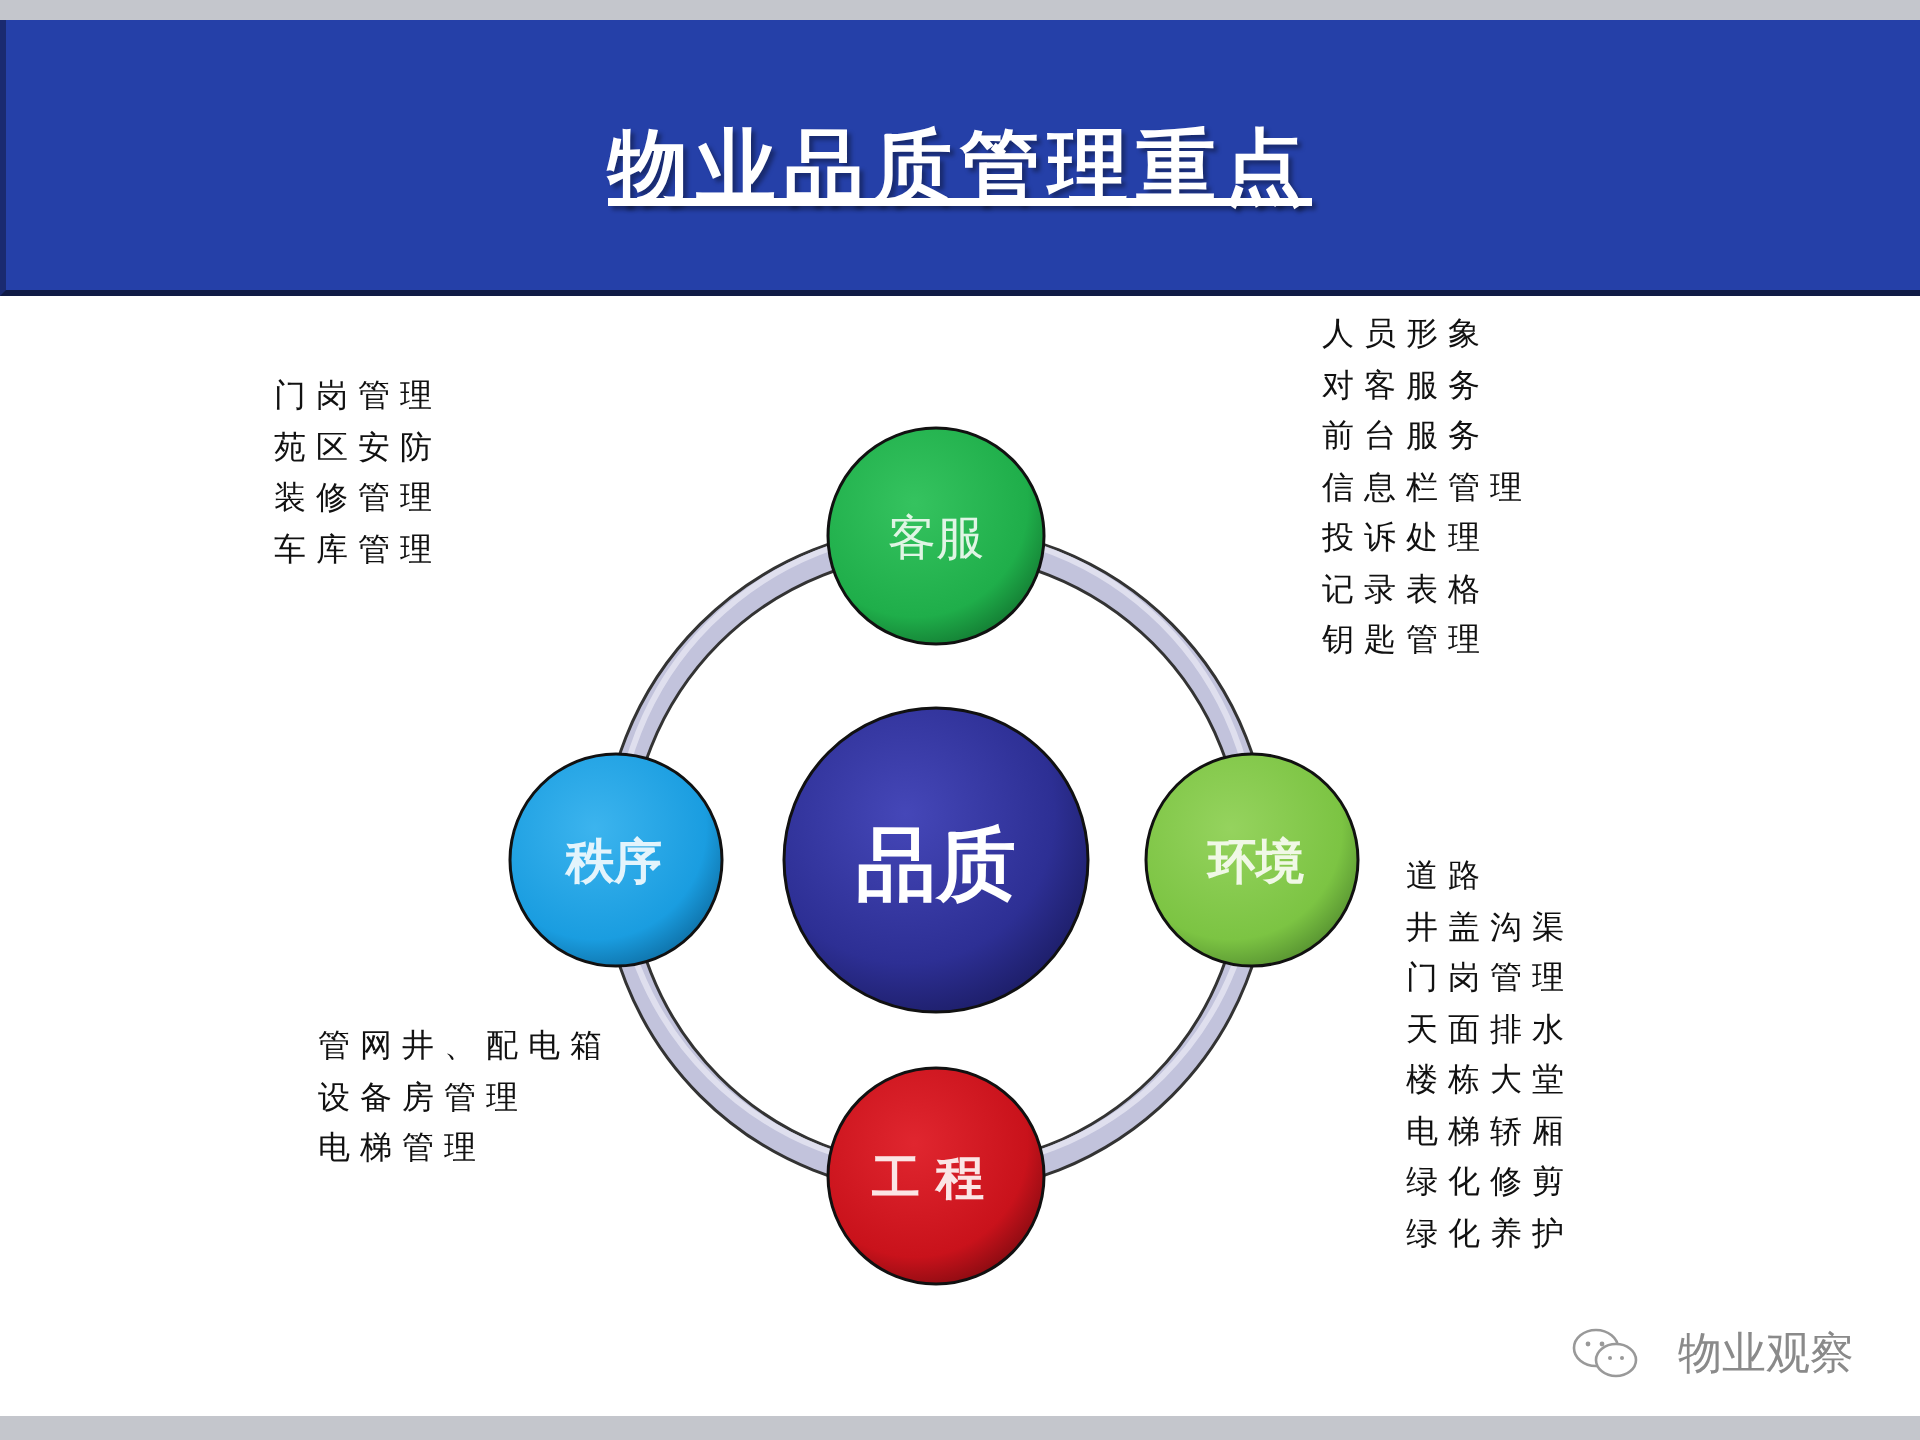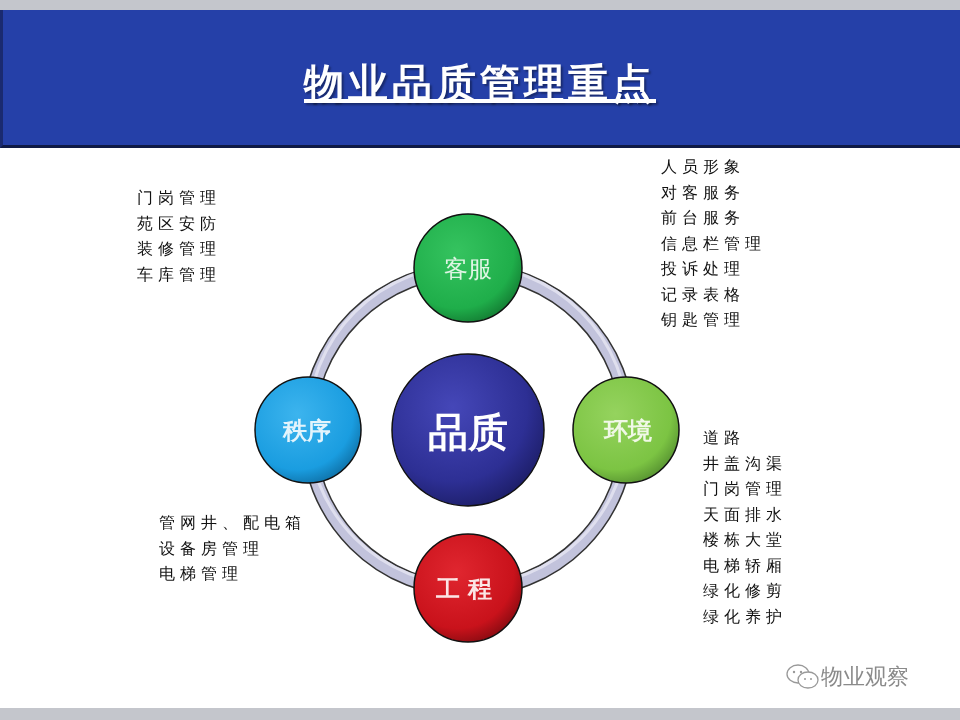--- a/index.html
+++ b/index.html
@@ -4,21 +4,21 @@
   <style>
     html, body { margin: 0; padding: 0; }
     body { width: 960px; height: 720px; position: relative; background: #ffffff; overflow: hidden; font-family: "DejaVu Sans", sans-serif; }
     .top-strip { position: absolute; left: 0; top: 0; width: 960px; height: 10px; background: #c4c6cc; }
     .header { position: absolute; left: 0; top: 10px; width: 960px; height: 138px; background: #2540a8; border-left: 3px solid #1a2a70; border-bottom: 3px solid #0f1a45; box-sizing: border-box; }
     .title { position: absolute; left: 0; top: 56px; width: 960px; text-align: center; color: #ffffff; font-size: 40px; font-weight: bold; letter-spacing: 4px; font-family: "DejaVu Sans", sans-serif; text-shadow: 2px 2px 2px rgba(0,0,0,0.35); text-decoration: underline; }
     .bottom-strip { position: absolute; left: 0; top: 708px; width: 960px; height: 12px; background: #c4c6cc; }
     .diagram { position: absolute; left: 0; top: 0; width: 960px; height: 720px; }
     .list { position: absolute; font-size: 16px; line-height: 25.5px; color: #111; letter-spacing: 5px; font-family: "DejaVu Serif", serif; }
     .list div { white-space: nowrap; }
-    .watermark { position: absolute; left: 785px; top: 662px; display: flex; align-items: center; gap: 0; color: #8a8a8a; font-size: 22px; }
+    .watermark { position: absolute; left: 785px; top: 662px; display: flex; align-items: center; gap: 18px; color: #8a8a8a; font-size: 22px; }
   </style>
 </head>
 <body>
 
 <div class="top-strip"></div>
 <div class="header"></div>
 <div class="title">物业品质管理重点</div>
 
 <svg class="diagram" width="960" height="720" viewBox="0 0 960 720">
   <defs>

